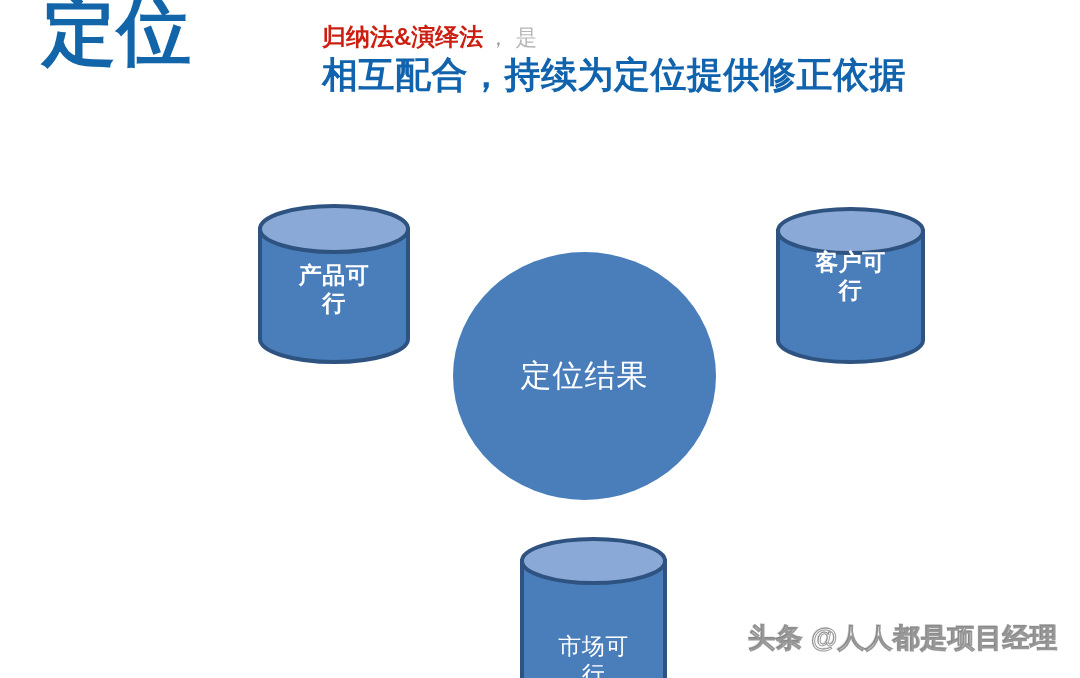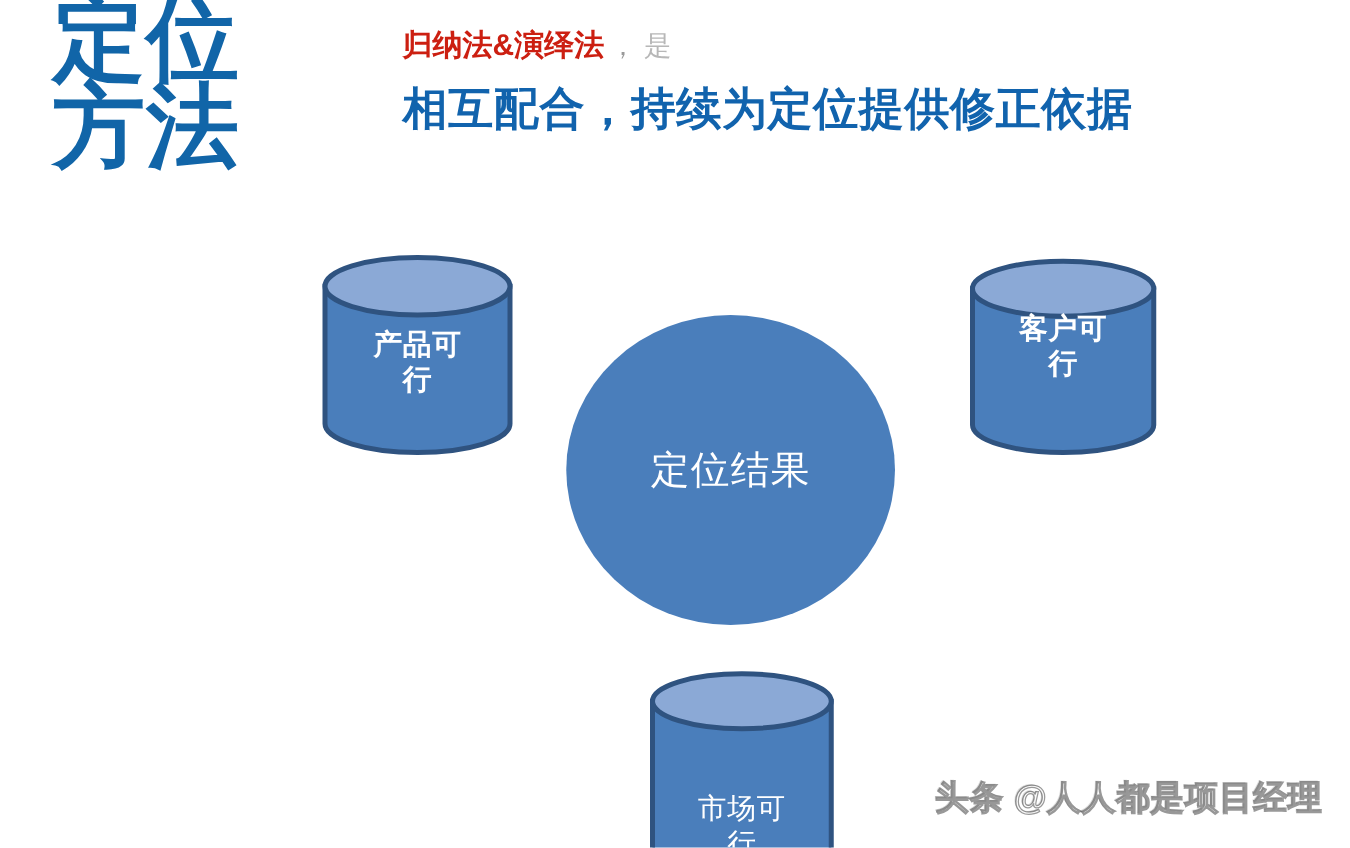--- a/index.html
+++ b/index.html
@@ -45,21 +45,21 @@
   #subhead {
     position: absolute;
     left: 322px;
     top: 24px;
     width: 730px;
   }
   #subhead-line1 {
     display: block;
     line-height: 1.1;
     white-space: nowrap;
-    margin-bottom: 16px;
+    margin-bottom: 4px;
   }
   #subhead-strong {
     font-size: 24px;
     font-weight: bold;
     color: #cc1f11;
     letter-spacing: 0px;
   }
   #subhead-comma {
     font-size: 21px;
     font-weight: normal;
@@ -157,21 +157,20 @@
     text-shadow: 1px 1px 0 rgba(255,255,255,0.85), -1px -1px 0 rgba(120,120,120,0.25);
   }
 </style>
 </head>
 <body>
 
 <div id="slide">
 
   <div id="title-block">
     <span class="title-line">定位</span>
-    <span class="title-line">方法</span>
   </div>
 
   <div id="subhead">
     <span id="subhead-line1">
       <span id="subhead-strong">归纳法&amp;演绎法</span>
       <span id="subhead-comma">，</span>
       <span id="subhead-tail">是</span>
     </span>
     <span id="subhead-line2">相互配合，持续为定位提供修正依据</span>
   </div>

